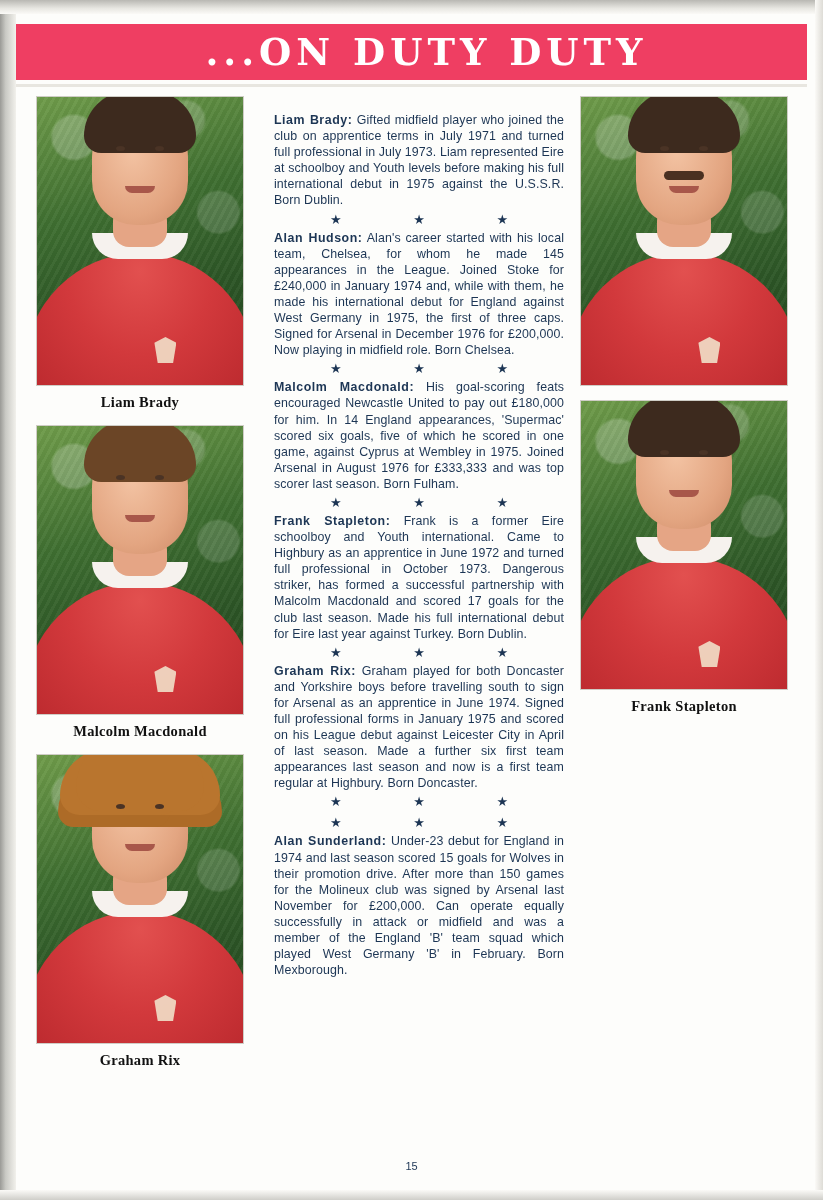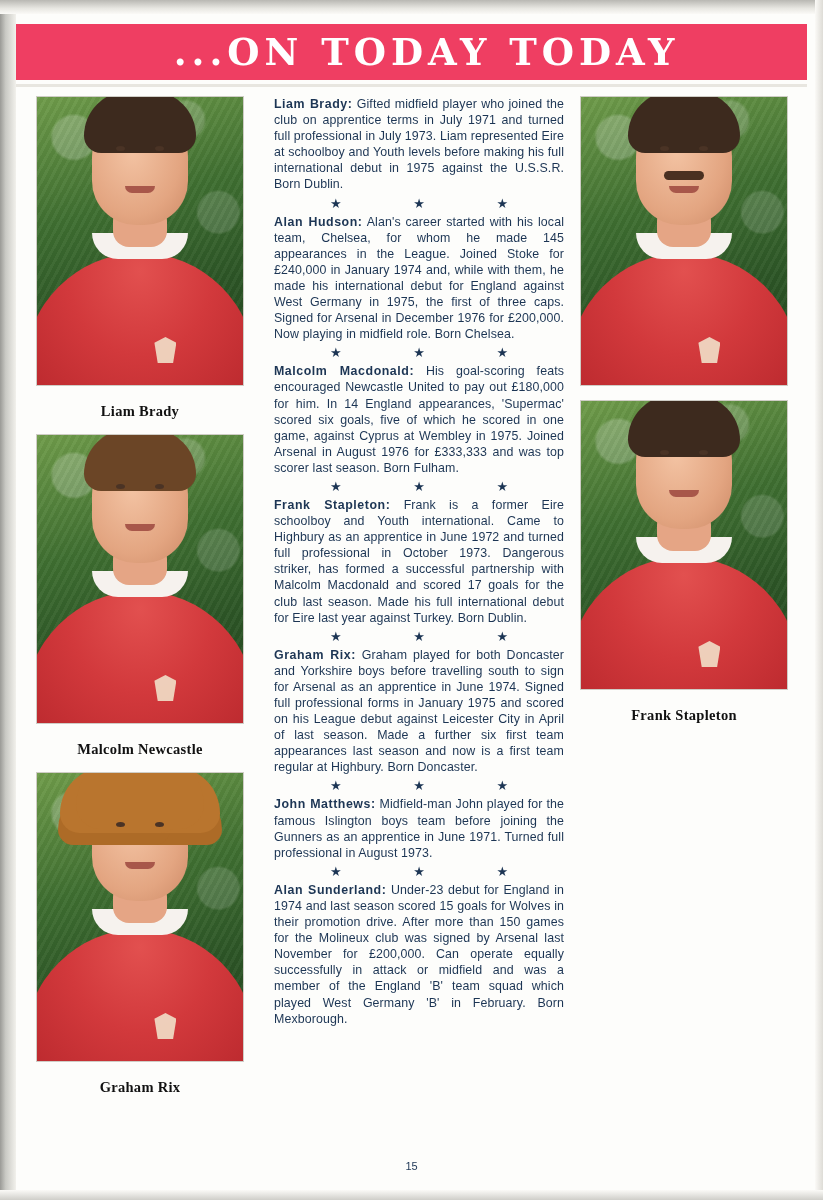--- a/index.html
+++ b/index.html
@@ -226,29 +226,29 @@
     width: 40px; height: 9px;
     background: #4a3021;
     border-radius: 6px;
   }
   .caption {
     text-align: center;
     font-family: "Liberation Serif", serif;
     font-weight: bold;
     font-size: 14.5px;
     color: #111;
-    padding-top: 17px;
+    padding-top: 8px;
     letter-spacing: .3px;
   }
 
   
   .col-mid {
     position: absolute;
     left: 238px;
-    top: 0;
+    top: 16px;
     width: 290px;
     color: #1c3554;
     font-family: "Liberation Sans", sans-serif;
     font-size: 12.4px;
     line-height: 16.1px;
     text-align: justify;
   }
   .entry { margin: 0 0 0 0; }
   .entry p {
     margin: 0;
@@ -283,21 +283,21 @@
 </head>
 <body>
 
 <div class="page">
   <div class="scan-left-edge"></div>
   <div class="scan-top-edge"></div>
   <div class="scan-right-edge"></div>
   <div class="scan-bottom-edge"></div>
 
   <div class="banner">
-    <div class="banner-title">...ON TODAY TODAY</div>
+    <div class="banner-title">...ON DUTY DUTY</div>
   </div>
   <div class="banner-underline"></div>
 
   <div class="content">
 
     <div class="col-left">
 
       <div class="photo-block">
         <div class="photo hair-dark">
           <div class="bg"></div>
@@ -320,21 +320,21 @@
           <div class="torso"></div>
           <div class="crest"></div>
           <div class="collar"></div>
           <div class="neck"></div>
           <div class="head"></div>
           <div class="hair"></div>
           <div class="eye l"></div>
           <div class="eye r"></div>
           <div class="mouth"></div>
         </div>
-        <div class="caption">Malcolm Newcastle</div>
+        <div class="caption">Malcolm Macdonald</div>
       </div>
 
       <div class="photo-block">
         <div class="photo hair-curly">
           <div class="bg"></div>
           <div class="torso"></div>
           <div class="crest"></div>
           <div class="collar"></div>
           <div class="neck"></div>
           <div class="head"></div>
@@ -368,23 +368,20 @@
       <div class="entry">
         <p><span class="nm">Frank Stapleton:</span><span> Frank is a former Eire schoolboy and Youth international. Came to Highbury as an apprentice in June 1972 and turned full professional in October 1973. Dangerous striker, has formed a successful partnership with Malcolm Macdonald and scored 17 goals for the club last season. Made his full international debut for Eire last year against Turkey. Born Dublin.</span></p>
       </div>
       <div class="stars">★ ★ ★</div>
 
       <div class="entry">
         <p><span class="nm">Graham Rix:</span><span> Graham played for both Doncaster and Yorkshire boys before travelling south to sign for Arsenal as an apprentice in June 1974. Signed full professional forms in January 1975 and scored on his League debut against Leicester City in April of last season. Made a further six first team appearances last season and now is a first team regular at Highbury. Born Doncaster.</span></p>
       </div>
       <div class="stars">★ ★ ★</div>
 
-      <div class="entry">
-        <p><span class="nm">John Matthews:</span><span> Midfield-man John played for the famous Islington boys team before joining the Gunners as an apprentice in June 1971. Turned full professional in August 1973.</span></p>
-      </div>
       <div class="stars">★ ★ ★</div>
 
       <div class="entry">
         <p><span class="nm">Alan Sunderland:</span><span> Under-23 debut for England in 1974 and last season scored 15 goals for Wolves in their promotion drive. After more than 150 games for the Molineux club was signed by Arsenal last November for £200,000. Can operate equally successfully in attack or midfield and was a member of the England 'B' team squad which played West Germany 'B' in February. Born Mexborough.</span></p>
       </div>
 
     </div>
 
     <div class="col-right">
 

